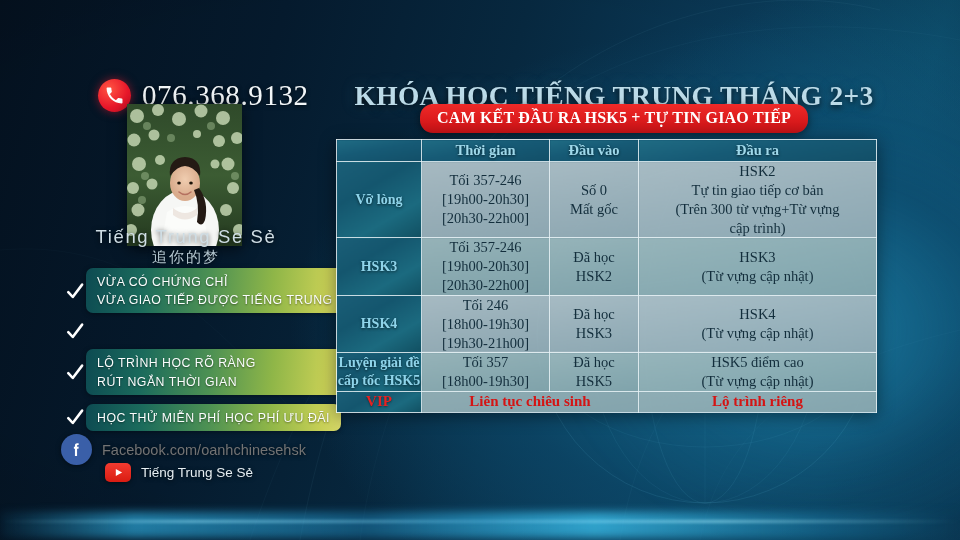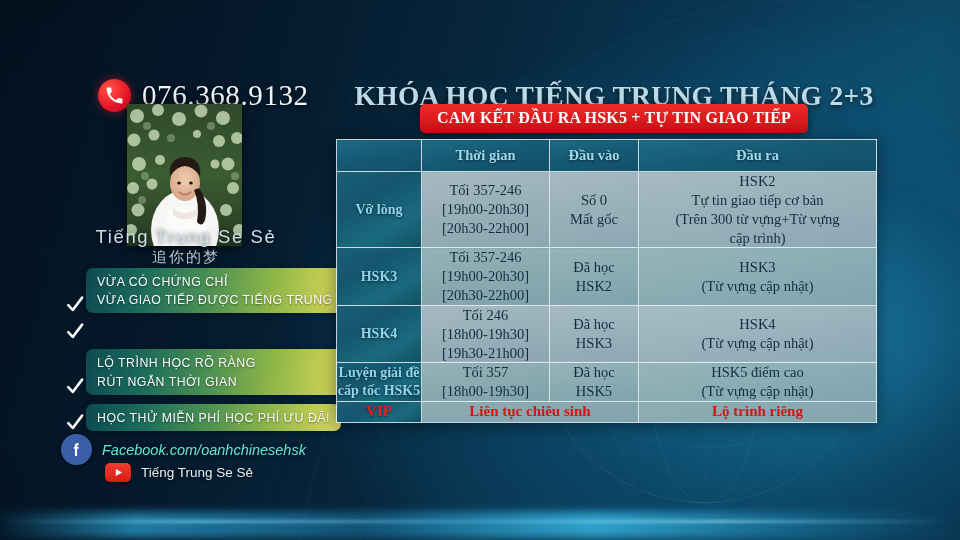--- a/index.html
+++ b/index.html
@@ -72,41 +72,41 @@
     font-size:18.5px; color:#cfdde4; letter-spacing:1.6px;
     text-shadow:0 1px 5px rgba(0,0,0,.7);
   }
   .brand-sub {
     position:absolute; left:56px; top:248px; width:260px; text-align:center;
     font-size:15px; color:#b4c6cf; letter-spacing:2px;
     text-shadow:0 1px 5px rgba(0,0,0,.7);
   }
 
   .benefits { position:absolute; left:64px; top:268px; width:280px; }
-  .benefit { display:flex; align-items:flex-end; margin-bottom:9px; }
+  .benefit { display:flex; align-items:center; margin-bottom:9px; }
   .bcheck { width:22px; flex:0 0 22px; display:flex; justify-content:center; }
   .bcheck svg { width:18px; height:18px; }
   .bpill {
     border-radius:7px; padding:4px 11px 5px 11px;
     background:linear-gradient(95deg, #0d4b52 0%, #1b6b5c 22%, #4d9153 48%, #8fb648 72%, #c6cf55 92%, #d8d96a 100%);
     box-shadow:0 1px 5px rgba(0,0,0,.4);
   }
   .bline {
     font-size:12.3px; color:#fbfdfd; letter-spacing:.5px; line-height:1.32;
     white-space:nowrap; text-shadow:0 1px 2px rgba(0,0,0,.45);
   }
 
   .social-fb { position:absolute; left:61px; top:434px; display:flex; align-items:center; gap:10px; }
   .fb-icon {
     width:31px; height:31px; border-radius:50%;
     background:#3a5fa8; display:flex; align-items:center; justify-content:center;
     box-shadow:0 1px 5px rgba(0,0,0,.5);
   }
   .fb-icon svg { width:17px; height:17px; fill:#fff; }
-  .social-text { font-size:14.5px; color:#5eead4; text-shadow:0 1px 4px rgba(0,0,0,.7);font-style:italic; }
+  .social-text { font-size:14.5px; color:#737373; text-shadow:0 1px 4px rgba(0,0,0,.7); }
 
   .social-yt { position:absolute; left:105px; top:463px; display:flex; align-items:center; gap:10px; }
   .yt-icon {
     width:26px; height:19px; border-radius:5px;
     background:linear-gradient(180deg,#f33b30,#d91c12);
     display:flex; align-items:center; justify-content:center;
     box-shadow:0 1px 5px rgba(0,0,0,.5);
   }
   .yt-icon svg { width:9px; height:9px; fill:#fff; }
   .social-text2 { font-size:13.5px; color:#e6eef2; text-shadow:0 1px 4px rgba(0,0,0,.7); }
@@ -115,36 +115,36 @@
   .main-title {
     position:absolute; left:330px; top:80px; width:568px; text-align:center;
     font-family:"Liberation Serif", serif; font-weight:bold;
     font-size:27.5px; color:#bcdbe8; letter-spacing:.3px;
     text-shadow:0 2px 6px rgba(0,0,0,.8), 0 0 16px rgba(120,190,225,.25);
   }
   .commit-wrap { position:absolute; left:330px; top:104px; width:568px; display:flex; justify-content:center; }
   .commit-banner {
     background:linear-gradient(180deg,#ef2a28 0%, #dc1b1d 55%, #c21216 100%);
     color:#fff; font-family:"Liberation Serif", serif; font-weight:bold;
-    font-size:16px; padding:5px 17px 6px 17px; border-radius:5px;
+    font-size:16px; padding:5px 17px 6px 17px; border-radius:13px;
     letter-spacing:.2px; box-shadow:0 2px 9px rgba(0,0,0,.5);
   }
 
   .tbl {
     position:absolute; left:336px; top:139px; width:540px;
     border-collapse:collapse; table-layout:fixed;
     box-shadow:0 3px 16px rgba(0,0,0,.45);
   }
   .tbl td, .tbl th { border:1px solid rgba(232,242,246,.85); padding:0; }
   .c1 { width:85px; } .c2 { width:128px; } .c3 { width:89px; } .c4 { width:238px; }
 
   .th-cell {
     background:linear-gradient(170deg, #1f6b83 0%, #165a75 45%, #124f68 100%);
     color:#9fd8ea; font-family:"Liberation Serif", serif; font-weight:bold;
-    font-size:14.5px; text-align:center; height:32px;
+    font-size:14.5px; text-align:center; height:22px;
     text-shadow:0 1px 3px rgba(0,0,0,.6);
   }
   .lv-cell {
     background:linear-gradient(150deg, #1a5e77 0%, #14566e 35%, #1b6a7f 70%, #115062 100%);
     color:#8fd4ea; font-family:"Liberation Serif", serif; font-weight:bold;
     font-size:14px; text-align:center;
     text-shadow:0 1px 3px rgba(0,0,0,.6); line-height:1.28;
   }
   .lv-cell.vip { color:#e52222; font-size:15px; text-shadow:0 1px 2px rgba(0,0,0,.45); }
   .d-cell {

